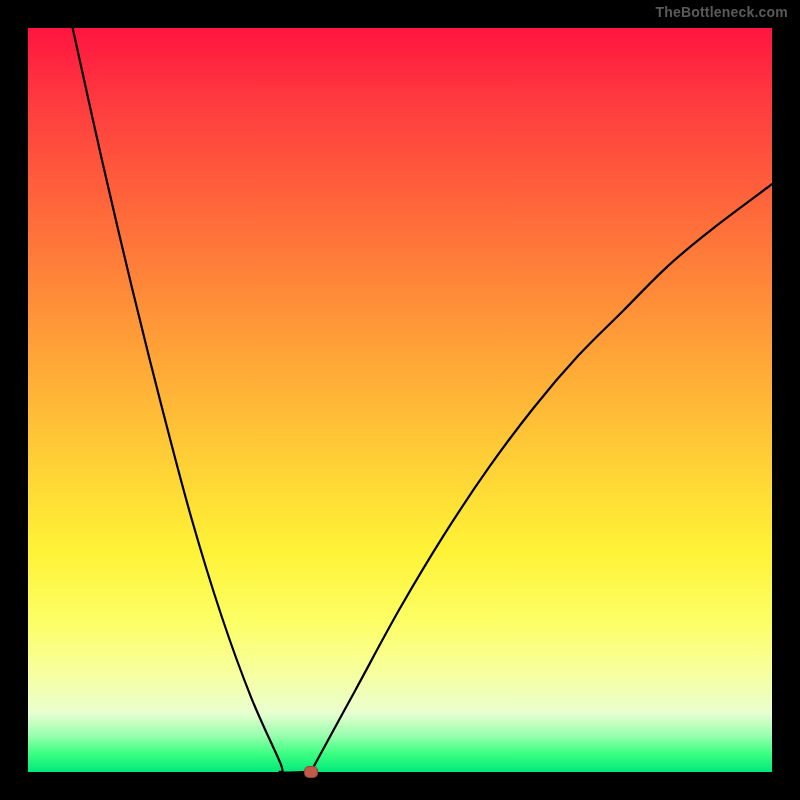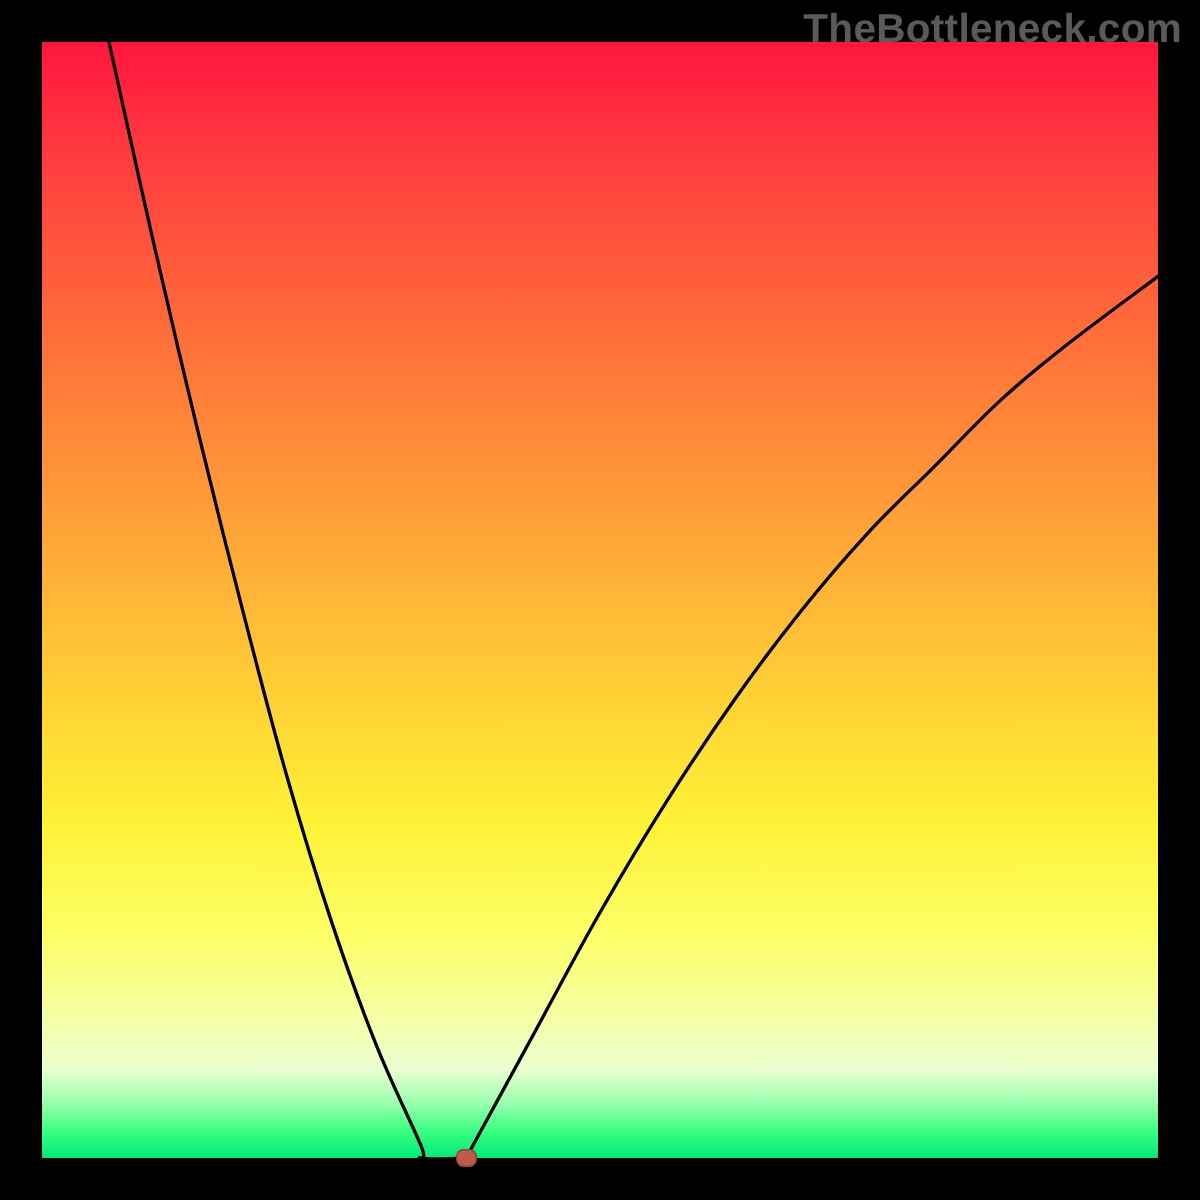--- a/index.html
+++ b/index.html
@@ -14,21 +14,21 @@
   #stage {
     position: relative;
     width: 800px;
     height: 800px;
   }
   #watermark {
     position: absolute;
     top: 4px;
     right: 12px;
     color: #5a5a5a;
-    font-size: 27px;
+    font-size: 14px;
     font-weight: 600;
     letter-spacing: 0.2px;
     z-index: 6;
     pointer-events: none;
     text-align: right;
   }
   
   #frame {
     position: absolute;
     left: 0; top: 0;

